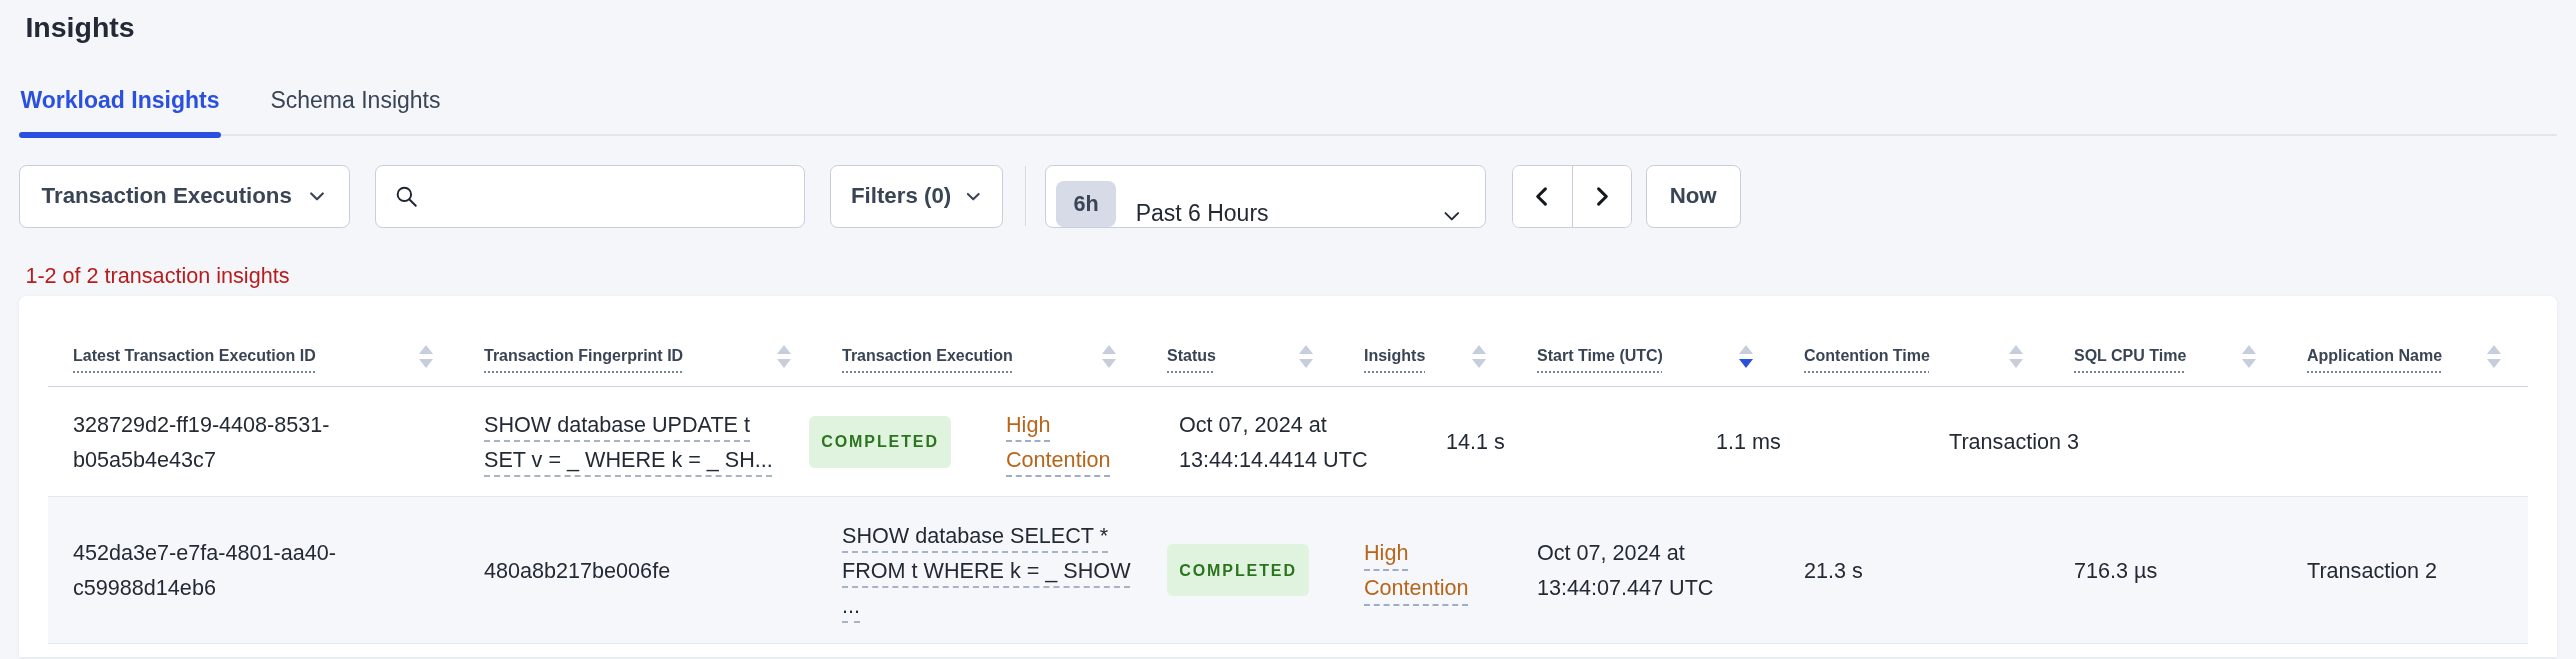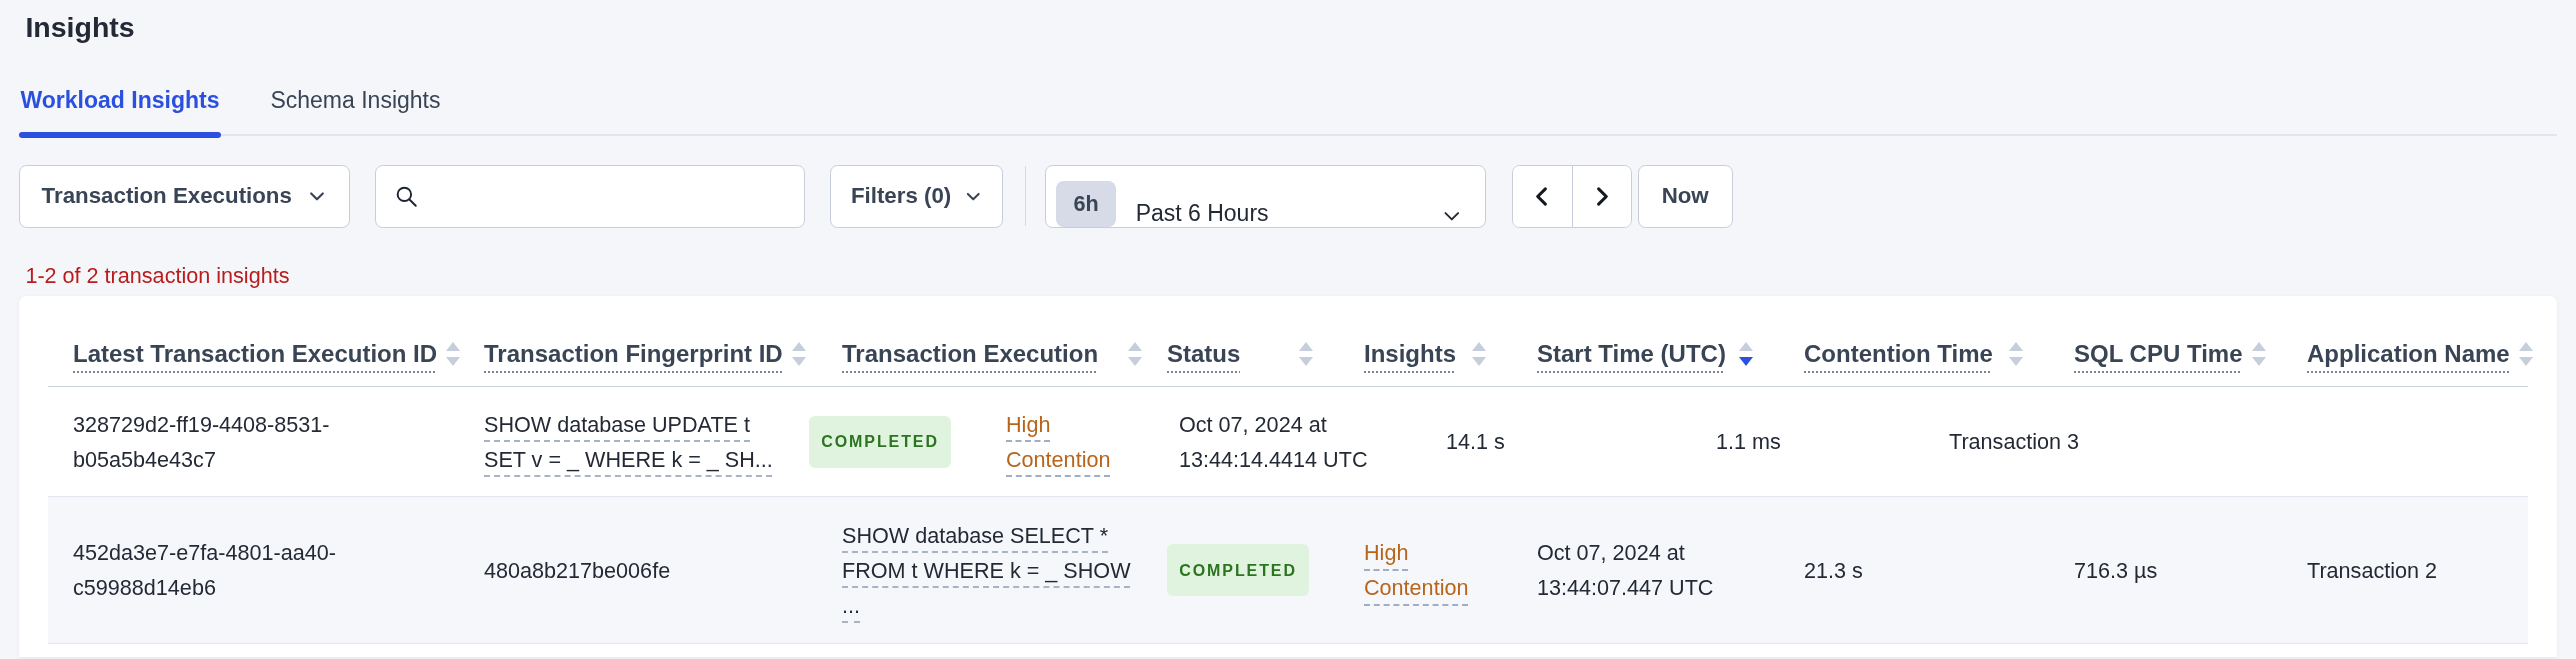--- a/index.html
+++ b/index.html
@@ -38,35 +38,35 @@
   .toolbar-divider { width:1.5px; height:60px; background:#d5dae4; margin:0 18.5px 0 21.6px; }
   .time-picker {
     width:441px; height:63px; background:#fff; border:1.5px solid #c7cdda; border-radius:7.7px;
     display:flex; align-items:flex-end; padding:0 21.6px 0 10.8px; gap:20px; box-sizing:border-box; cursor:pointer;
   }
   .time-badge { background:#d6dbe7; color:#394455; font-weight:700; font-size:21.6px; padding:10px 17px; border-radius:7.7px; }
   .time-label { font-size:23px; color:#242a35; flex:1; }
   .arrow-group { margin-left:26px; display:flex; border:1.5px solid #c7cdda; border-radius:7.7px; background:#fff; height:63px; box-sizing:border-box; overflow:hidden; }
   .arrow-btn { width:59px; display:flex; align-items:center; justify-content:center; cursor:pointer; background:#fff; border:none; }
   .arrow-btn + .arrow-btn { border-left:1.5px solid #c7cdda; }
-  .now-btn { margin-left:6px; padding:0 23px; font-weight:700; }
+  .now-btn { margin-left:14px; padding:0 23px; font-weight:700; }
 
   .results-count { margin:35px 0 0 25.4px; font-size:21.6px; color:#b91c1c; }
 
   
   .card {
     margin:7.7px 19px 0 19px; background:#fff; border-radius:7.7px 7.7px 0 0;
     height:361px; box-shadow:0 1.5px 4.6px rgba(40,50,70,0.07); overflow:hidden;
   }
   .table { margin:0 29px; }
   .th-row { display:flex; height:90px; border-bottom:1.5px solid #ccd3de; align-items:flex-end; }
   .th {
     display:flex; align-items:center; justify-content:space-between;
     padding:0 26px 18.5px 25px; box-sizing:border-box;
-    font-size:24px; font-weight:700; color:#394455; cursor:pointer;
+    font-size:16px; font-weight:700; color:#394455; cursor:pointer;
   }
   .th .th-label { text-decoration:underline dotted #79849a; text-underline-offset:10px; text-decoration-thickness:2.3px; white-space:nowrap; }
   .sort { display:block; flex:none; margin-left:9.2px; }
   .tri { width:0; height:0; border-left:7.7px solid transparent; border-right:7.7px solid transparent; display:block; }
   .tri.up { border-bottom:9.2px solid #c6cddb; margin-bottom:5.4px; }
   .tri.down { border-top:9.2px solid #c6cddb; }
   .tri.down.active { border-top-color:#2b50e0; }
 
   .tr { display:flex; align-items:center; border-bottom:1.5px solid #e2e6ee; font-size:21.6px; color:#242a35; }
   .tr.row-a { height:109px; }

